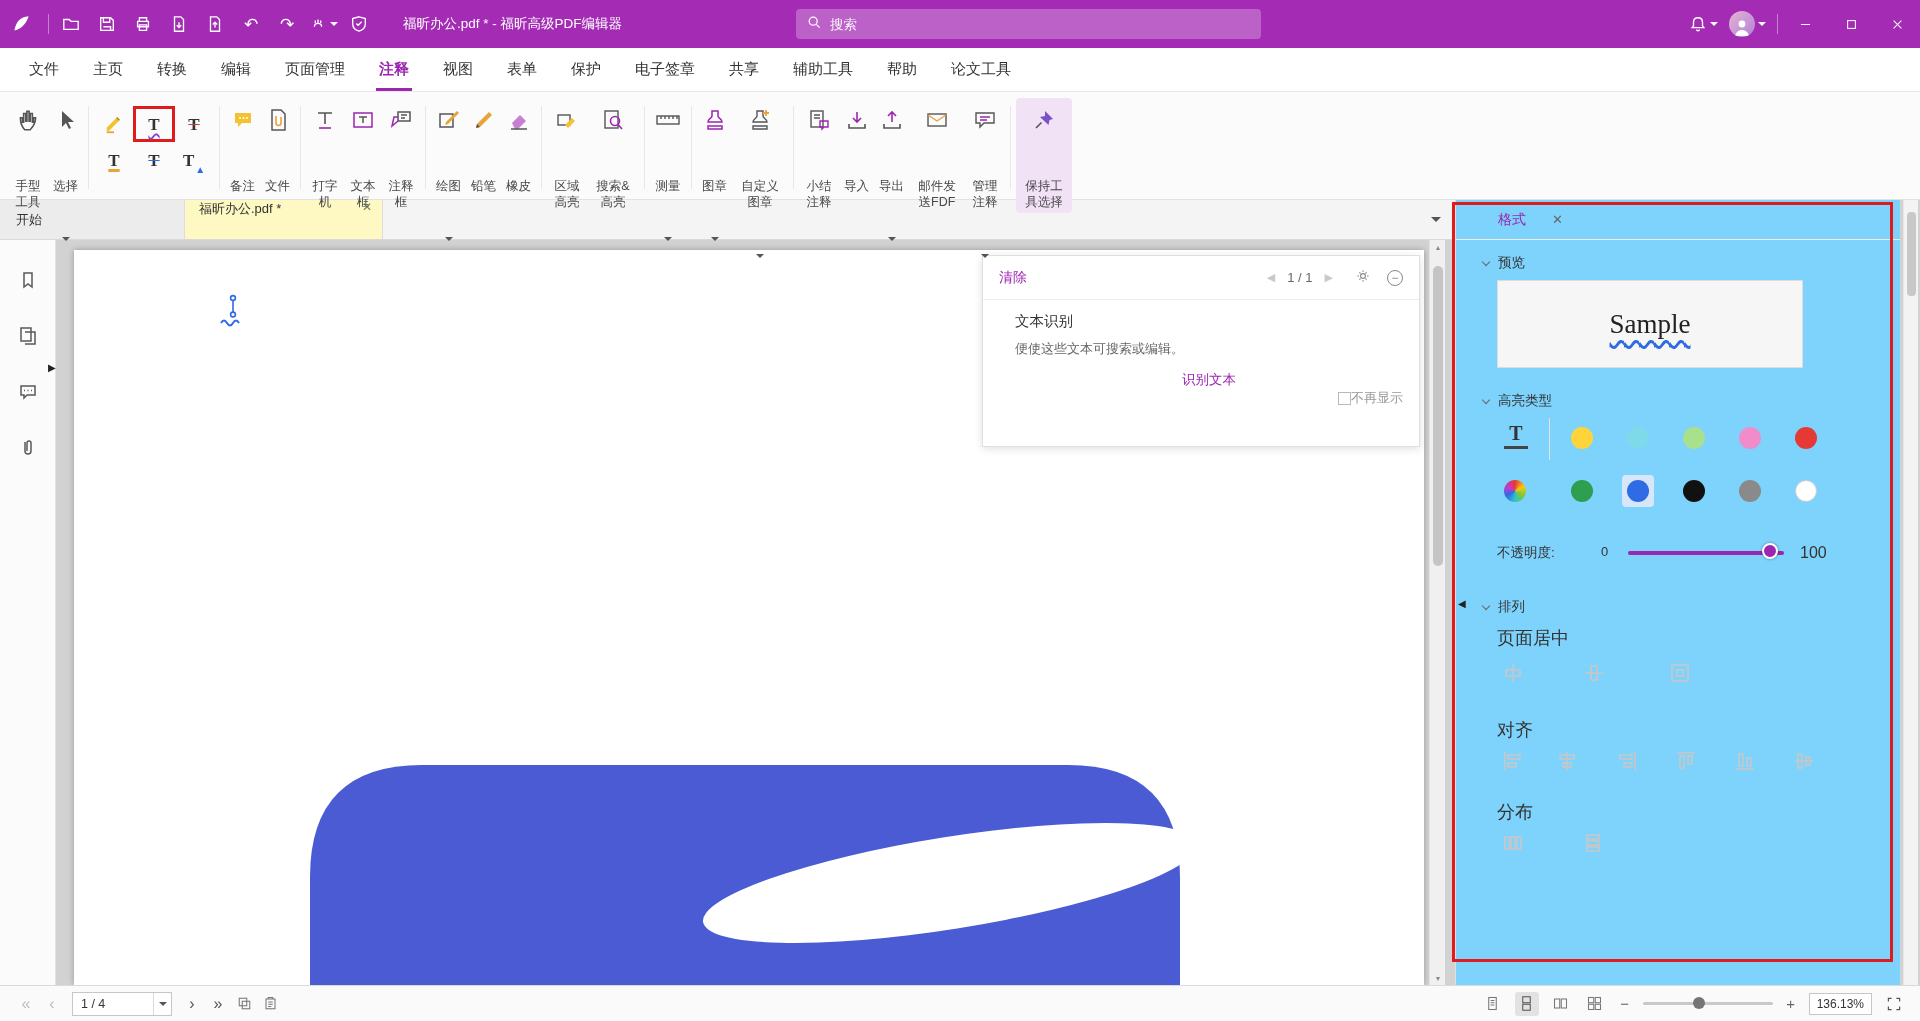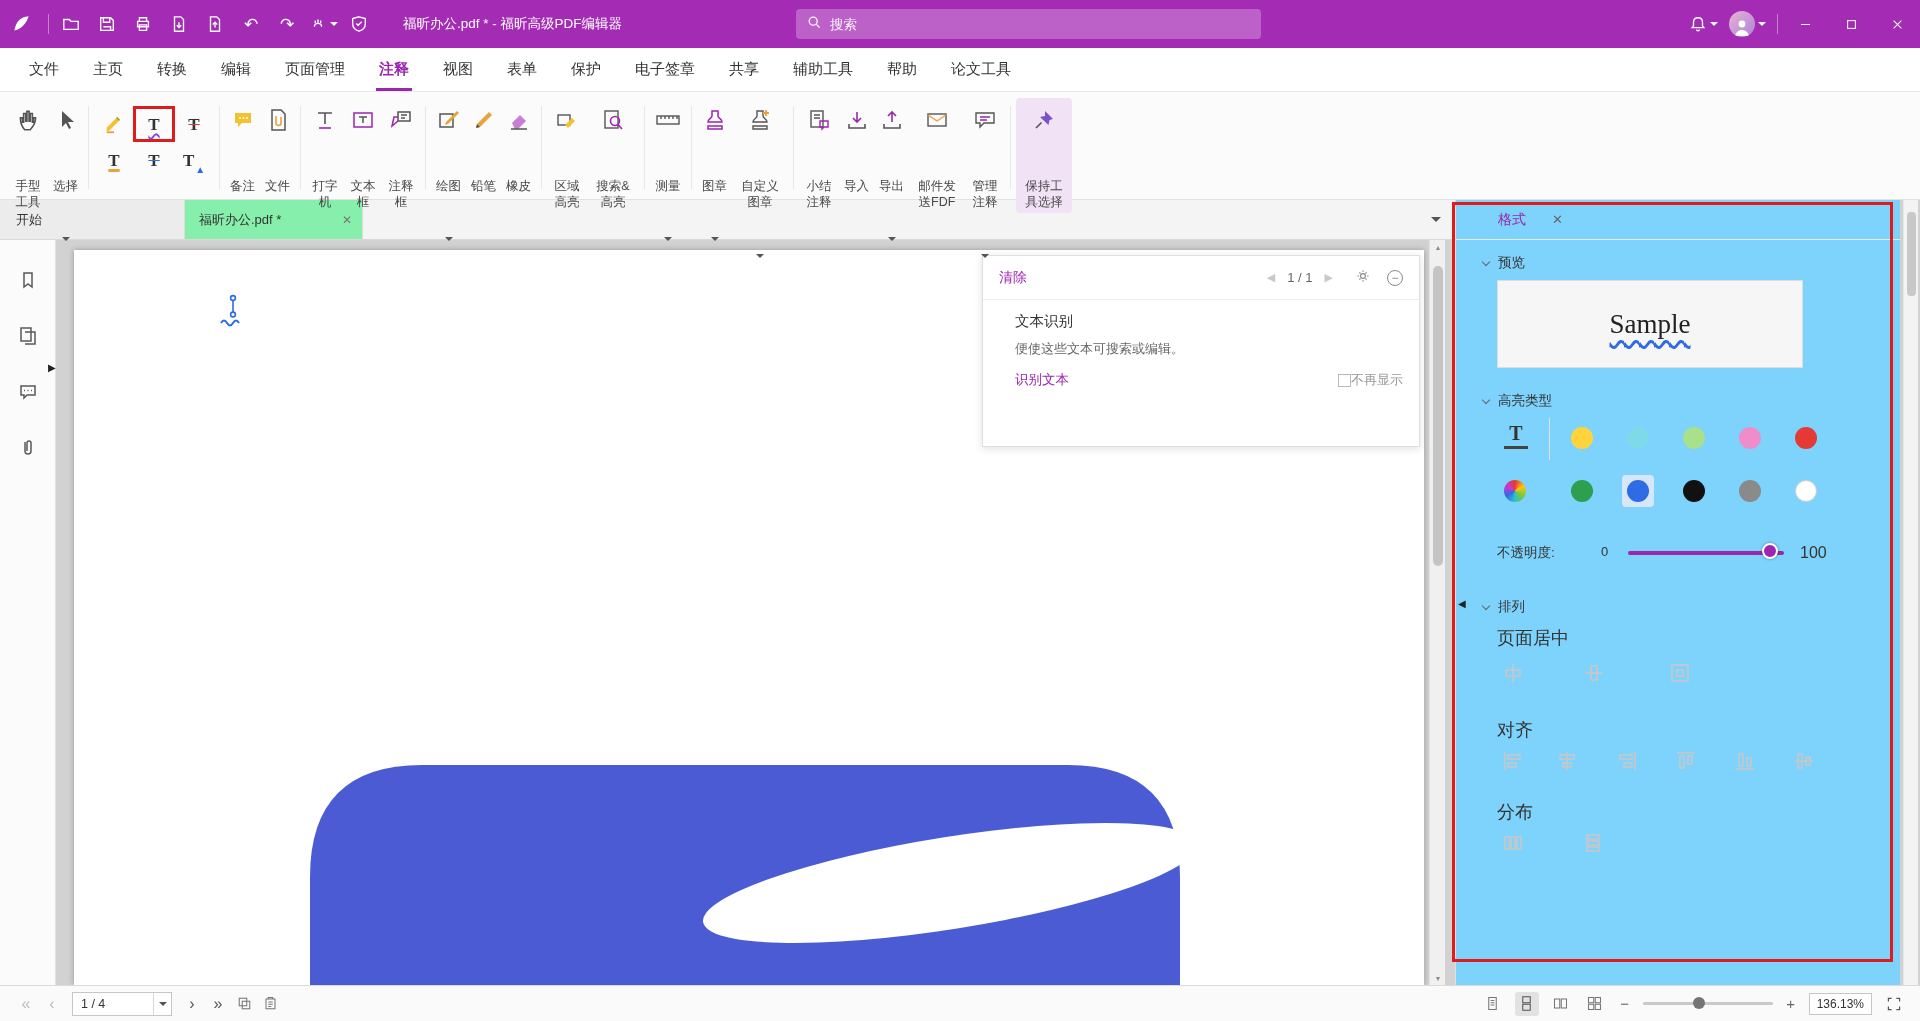--- a/index.html
+++ b/index.html
@@ -54,21 +54,21 @@
 .dec-replace{text-decoration:line-through;text-decoration-color:#2F6BE4;}
 .ins-caret{color:#2F6BE4;font-size:10px;font-weight:bold;margin-left:1px;align-self:flex-end;}
 .redcell{box-shadow:0 0 0 3px #E01B1B;}
 .ribbon-collapse{position:absolute;left:1898px;top:172px;color:#666;}
 
 
 .tabstrip{position:absolute;left:0;top:200px;width:1455px;height:40px;background:#F4F4F4;
   border-bottom:1px solid #D9D9D9;display:flex;align-items:stretch;z-index:7;}
 .tab-start{width:185px;background:#ECECEC;border-right:1px solid #DDD;display:flex;align-items:center;
   padding-left:16px;font-size:13px;color:#333;}
-.tab-doc{width:178px;background:#86efac;border-right:1px solid #DDD;display:flex;align-items:center;
+.tab-doc{width:198px;background:#fef9c3;border-right:1px solid #DDD;display:flex;
   padding:0 10px 0 14px;font-size:13px;color:#333;}
 .tab-close{margin-left:auto;color:#777;font-size:12px;}
 .strip-caret{margin-left:auto;align-self:center;margin-right:14px;width:0;height:0;
   border-left:5px solid transparent;border-right:5px solid transparent;border-top:5px solid #555;}
 
 
 .leftrail{position:absolute;left:0;top:240px;width:56px;height:745px;background:#FBFBFB;
   border-right:1px solid #E3E3E3;display:flex;flex-direction:column;align-items:center;
   padding-top:30px;gap:32px;z-index:6;}
 .rail-handle{position:absolute;left:48px;top:362px;font-size:10px;color:#222;z-index:7;}
@@ -90,21 +90,21 @@
 .notif-head{height:44px;display:flex;align-items:center;padding:0 16px;border-bottom:1px solid #EDEDED;}
 .notif-clear{color:#9C26B0;font-size:14px;}
 .notif-pager{margin-left:auto;display:flex;align-items:center;gap:12px;color:#666;font-size:13px;}
 .pg-ar{color:#C9C9C9;font-size:11px;}
 .notif-tools{display:flex;align-items:center;gap:16px;margin-left:22px;color:#888;}
 .circ-minus{width:16px;height:16px;border:1.4px solid #888;border-radius:50%;display:flex;
   align-items:center;justify-content:center;font-size:12px;line-height:1;color:#888;}
 .notif-body{padding:12px 16px 0;margin-left:16px;}
 .notif-title{font-size:14.5px;color:#333;margin-bottom:8px;}
 .notif-desc{font-size:13px;color:#666;line-height:1.55;}
-.notif-foot{display:flex;align-items:center;margin-top:12px;}
+.notif-foot{display:flex;align-items:center;margin-top:12px;flex-direction:column;}
 .notif-action{color:#9C26B0;font-size:13.5px;}
 .notif-dismiss{margin-left:auto;display:flex;align-items:center;color:#999;font-size:13px;}
 .checkbox{width:13px;height:13px;border:1px solid #B9B9B9;background:#fff;}
 
 
 .fpanel{position:absolute;left:1455px;top:200px;width:445px;height:785px;background:#7dd3fc;
   border-left:1px solid #E0E0E0;z-index:6;}
 .fp-head{height:40px;display:flex;align-items:center;padding-left:42px;border-bottom:1px solid #ECECEC;}
 .fp-tab{color:#9C26B0;font-size:14px;}
 .fp-close{margin-left:26px;color:#666;font-size:13px;}

